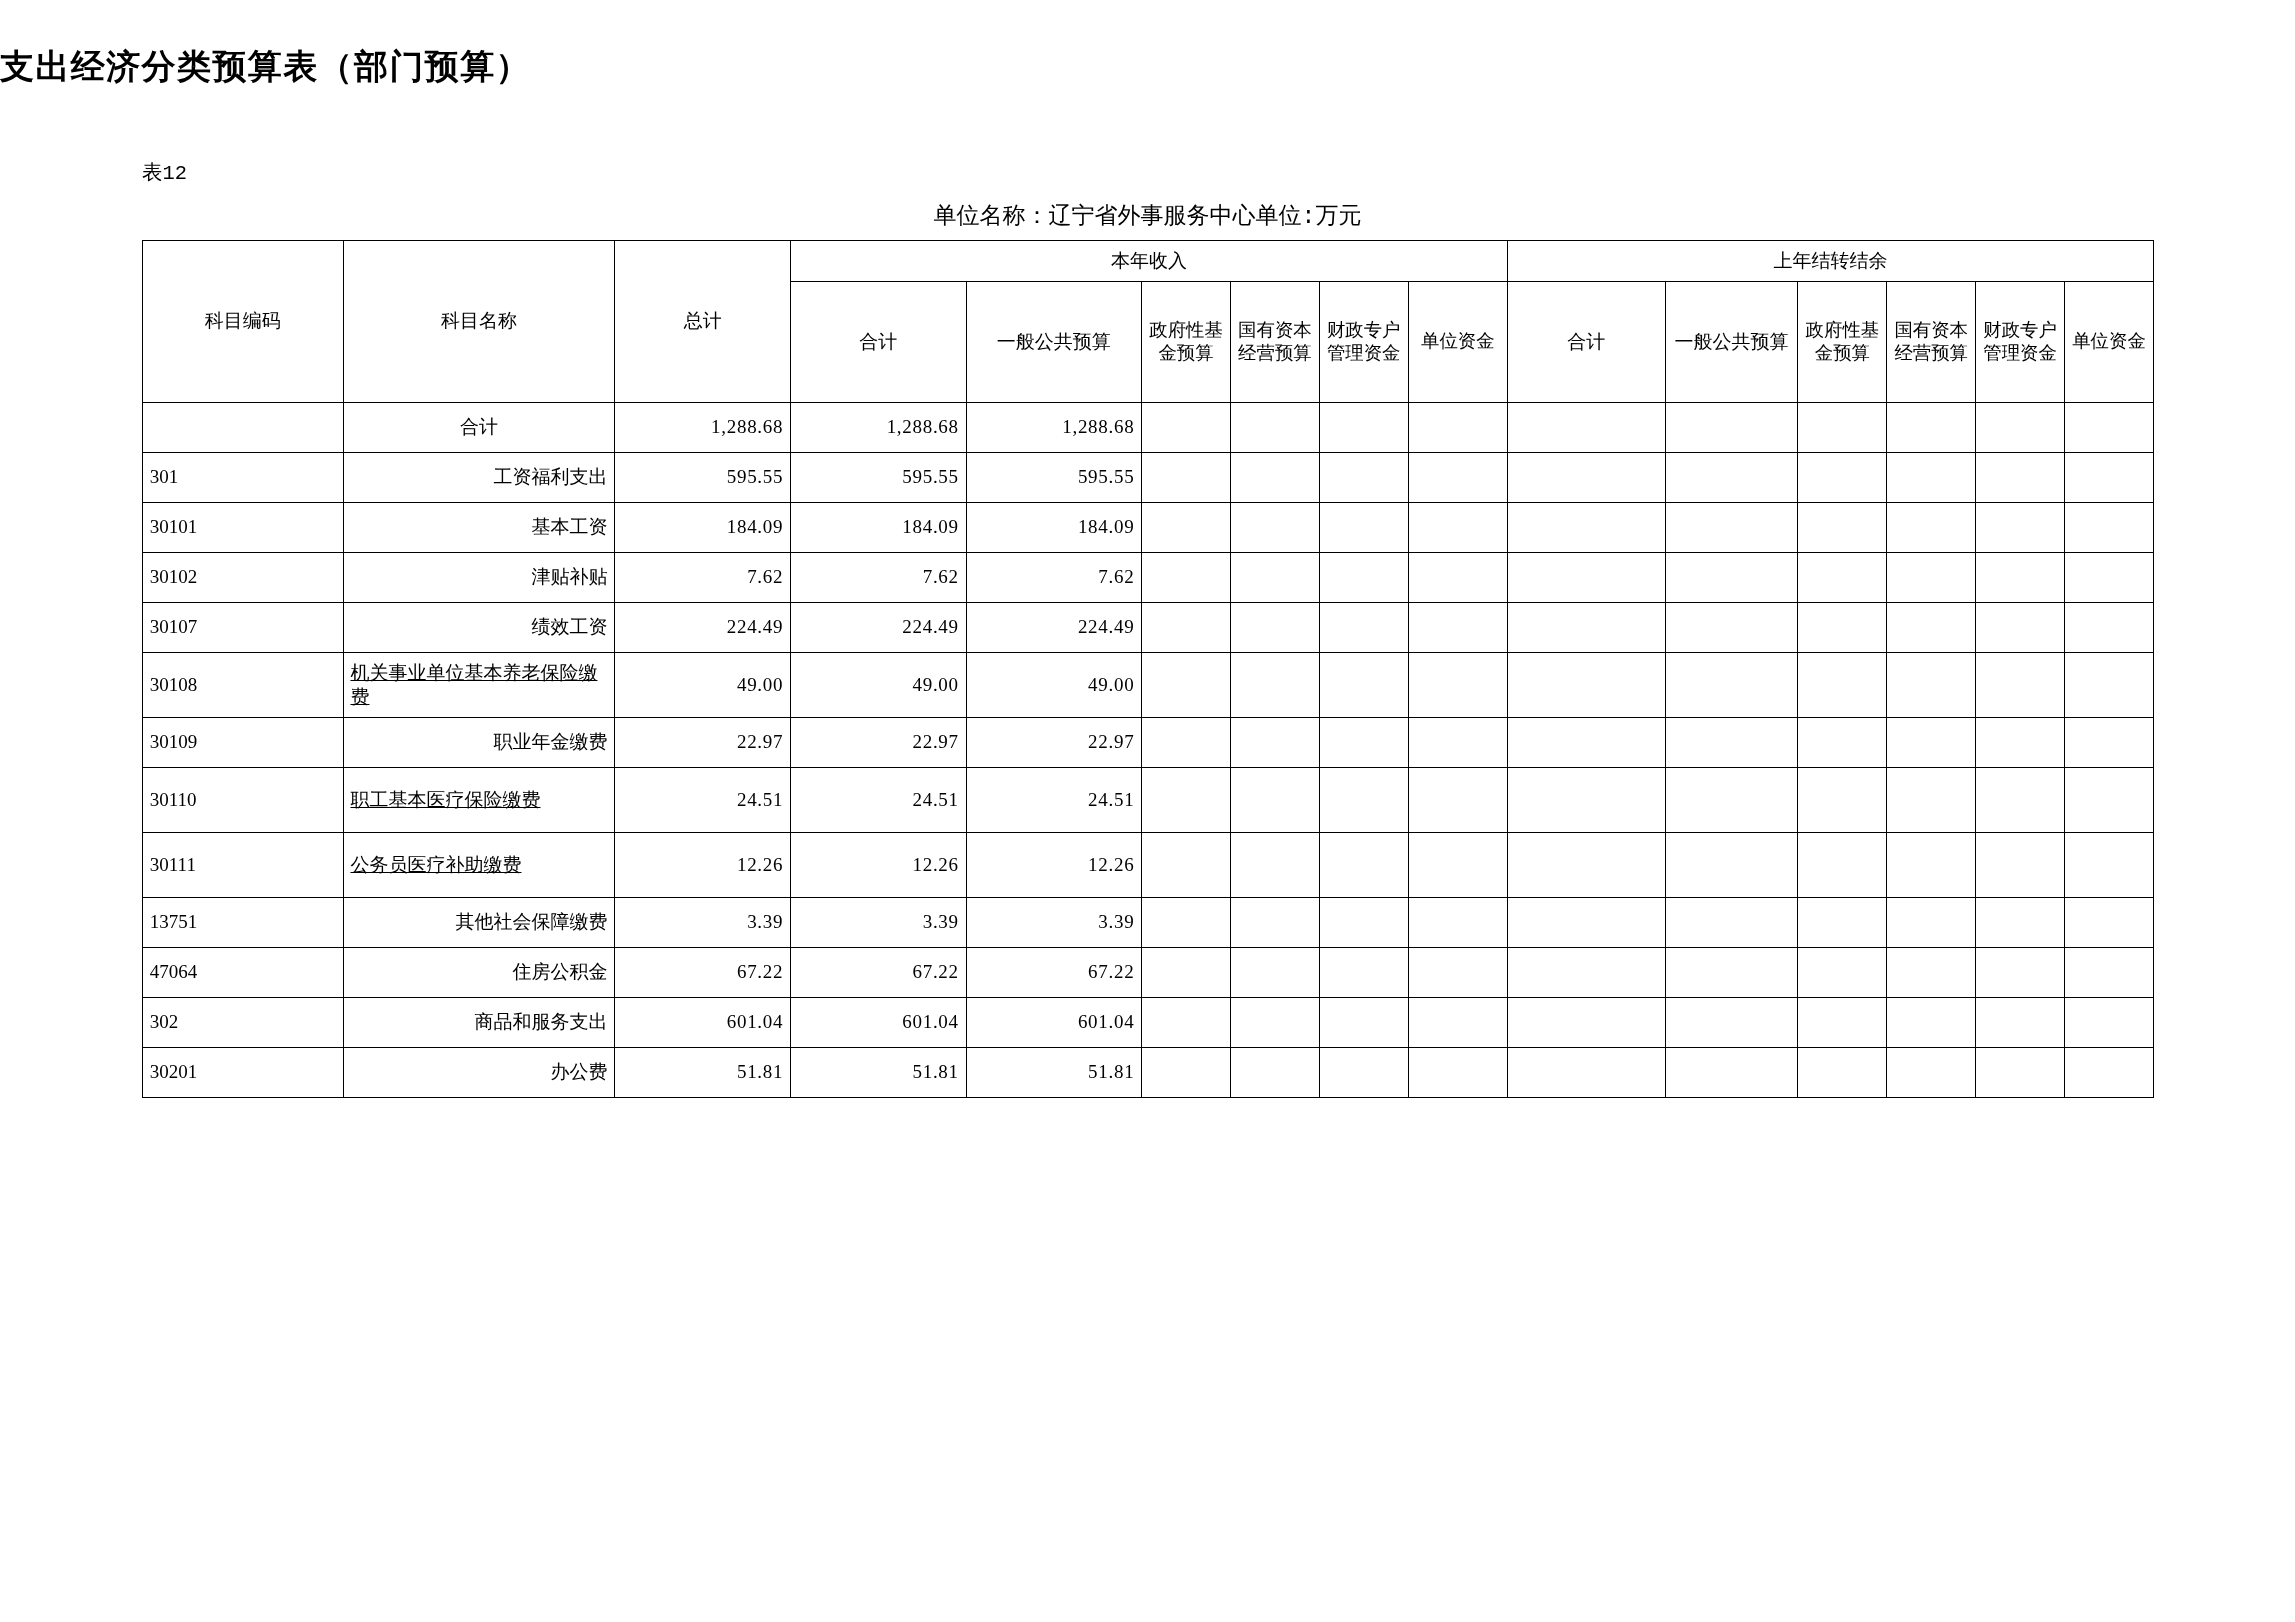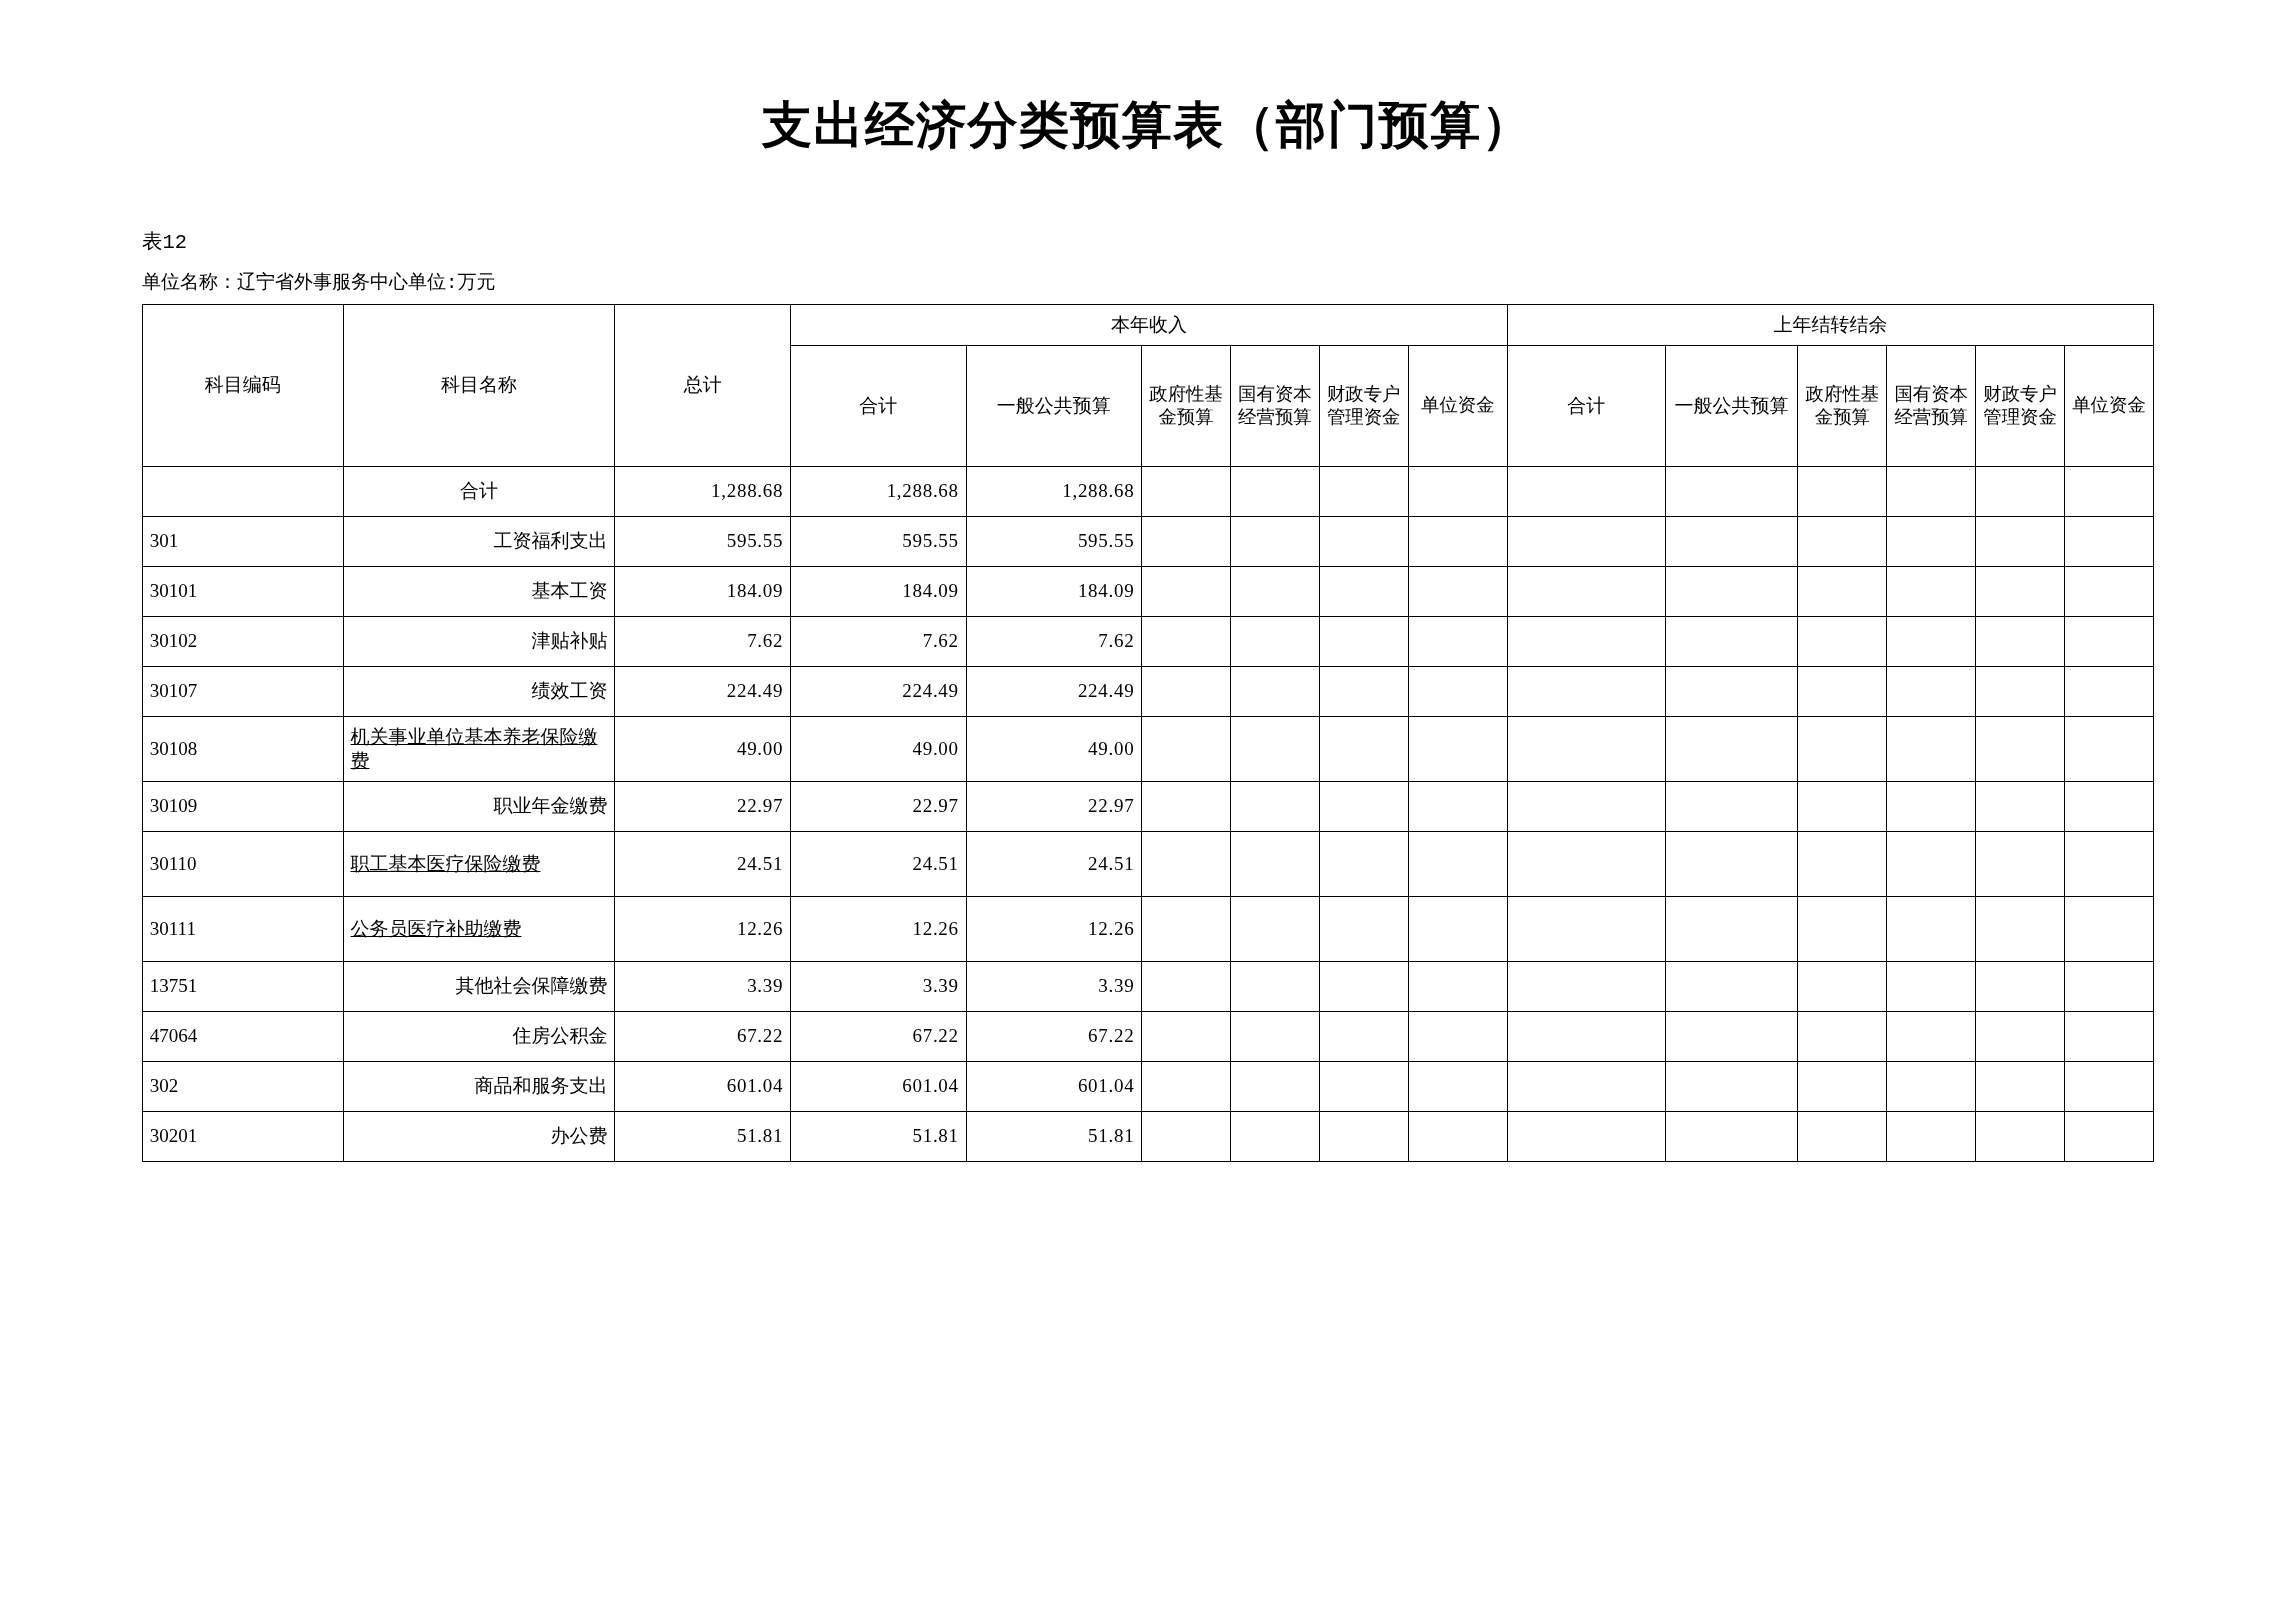--- a/index.html
+++ b/index.html
@@ -16,41 +16,40 @@
     overflow: hidden;
   }
   .page {
     width: 2295px;
     height: 1622px;
     box-sizing: border-box;
     padding: 0;
     position: relative;
   }
   .doc-title {
-    text-align: center;
-    font-size: 50px;
+    font-size: 34px;
     font-weight: bold;
     letter-spacing: 1.4px;
-    margin-top: 92px;
+    margin-top: 44px;
     font-family: "Liberation Serif", serif;
   }
   .meta-block {
     margin-top: 68px;
     padding-left: 142px;
     padding-right: 142px;
     font-family: Liberation Mono, monospace;
   }
   .meta-line-1 {
     font-size: 20.4px;
     margin-bottom: 13.6px;
   }
   .meta-line-2 {
-    font-size: 19px;
+    font-size: 23px;
     display: flex;
-    justify-content: flex-start;
+    justify-content: center;
     align-items: flex-end;
   }
   .table-wrap {
     margin-top: 9.5px;
     padding-left: 142px;
     padding-right: 142px;
   }
   table.budget {
     border-collapse: collapse;
     table-layout: fixed;

